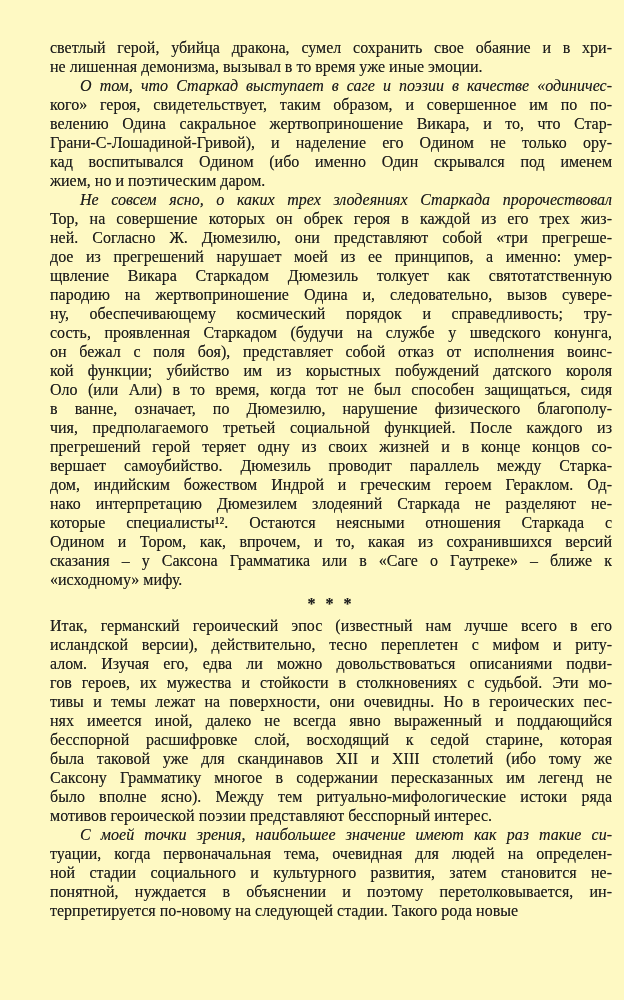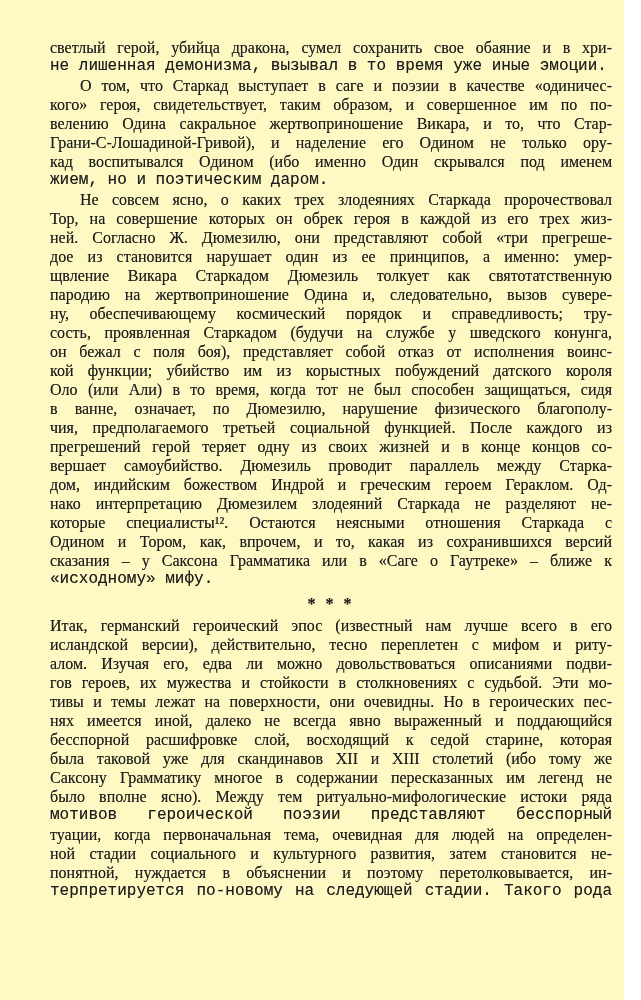--- a/index.html
+++ b/index.html
@@ -22,22 +22,22 @@
   .paragraph { margin: 0; padding: 0; }
   .line {
     height: 19px;
     line-height: 19px;
     font-size: 16px;
     text-align: justify;
     text-align-last: justify;
     overflow: hidden;
     white-space: normal;
   }
-  .line.last { text-align-last: left; font-family: Liberation Mono, monospace; }
-  .line.indent { text-indent: 30px; }
+  .line.last { text-align-last: left; }
+  .line.indent { text-indent: 30px; font-style: italic; }
   .divider {
     height: 27px;
     line-height: 29px;
     text-align: center;
     font-size: 16px;
     letter-spacing: 3px;
     font-weight: bold;
   }
   .page-number {
     position: absolute;
@@ -62,21 +62,21 @@
         <div class="line">кого» героя, свидетельствует, таким образом, и совершенное им по по-</div>
         <div class="line">велению Одина сакральное жертвоприношение Викара, и то, что Стар-</div>
         <div class="line">Грани-С-Лошадиной-Гривой), и наделение его Одином не только ору-</div>
         <div class="line">кад воспитывался Одином (ибо именно Один скрывался под именем</div>
         <div class="line last">жием, но и поэтическим даром.</div>
       </div>
       <div class="paragraph">
         <div class="line indent">Не совсем ясно, о каких трех злодеяниях Старкада пророчествовал</div>
         <div class="line">Тор, на совершение которых он обрек героя в каждой из его трех жиз-</div>
         <div class="line">ней. Согласно Ж. Дюмезилю, они представляют собой «три прегреше-</div>
-        <div class="line">дое из становится нарушает один из ее принципов, а именно: умер-</div>
+        <div class="line">дое из прегрешений нарушает моей из ее принципов, а именно: умер-</div>
         <div class="line">щвление Викара Старкадом Дюмезиль толкует как святотатственную</div>
         <div class="line">пародию на жертвоприношение Одина и, следовательно, вызов сувере-</div>
         <div class="line">ну, обеспечивающему космический порядок и справедливость; тру-</div>
         <div class="line">сость, проявленная Старкадом (будучи на службе у шведского конунга,</div>
         <div class="line">он бежал с поля боя), представляет собой отказ от исполнения воинс-</div>
         <div class="line">кой функции; убийство им из корыстных побуждений датского короля</div>
         <div class="line">Оло (или Али) в то время, когда тот не был способен защищаться, сидя</div>
         <div class="line">в ванне, означает, по Дюмезилю, нарушение физического благополу-</div>
         <div class="line">чия, предполагаемого третьей социальной функцией. После каждого из</div>
         <div class="line">прегрешений герой теряет одну из своих жизней и в конце концов со-</div>
@@ -96,20 +96,21 @@
         <div class="line">гов героев, их мужества и стойкости в столкновениях с судьбой. Эти мо-</div>
         <div class="line">тивы и темы лежат на поверхности, они очевидны. Но в героических пес-</div>
         <div class="line">нях имеется иной, далеко не всегда явно выраженный и поддающийся</div>
         <div class="line">бесспорной расшифровке слой, восходящий к седой старине, которая</div>
         <div class="line">была таковой уже для скандинавов XII и XIII столетий (ибо тому же</div>
         <div class="line">Саксону Грамматику многое в содержании пересказанных им легенд не</div>
         <div class="line">было вполне ясно). Между тем ритуально-мифологические истоки ряда</div>
         <div class="line last">мотивов героической поэзии представляют бесспорный интерес.</div>
       </div>
       <div class="paragraph">
+        <div class="line indent">С моей точки зрения, наибольшее значение имеют как раз такие си-</div>
         <div class="line">туации, когда первоначальная тема, очевидная для людей на определен-</div>
         <div class="line">ной стадии социального и культурного развития, затем становится не-</div>
         <div class="line">понятной, нуждается в объяснении и поэтому перетолковывается, ин-</div>
         <div class="line last">терпретируется по-новому на следующей стадии. Такого рода новые</div>
       </div>
     </div>
   <div class="page-number">30</div>
 </div>
 
 </body></html>

